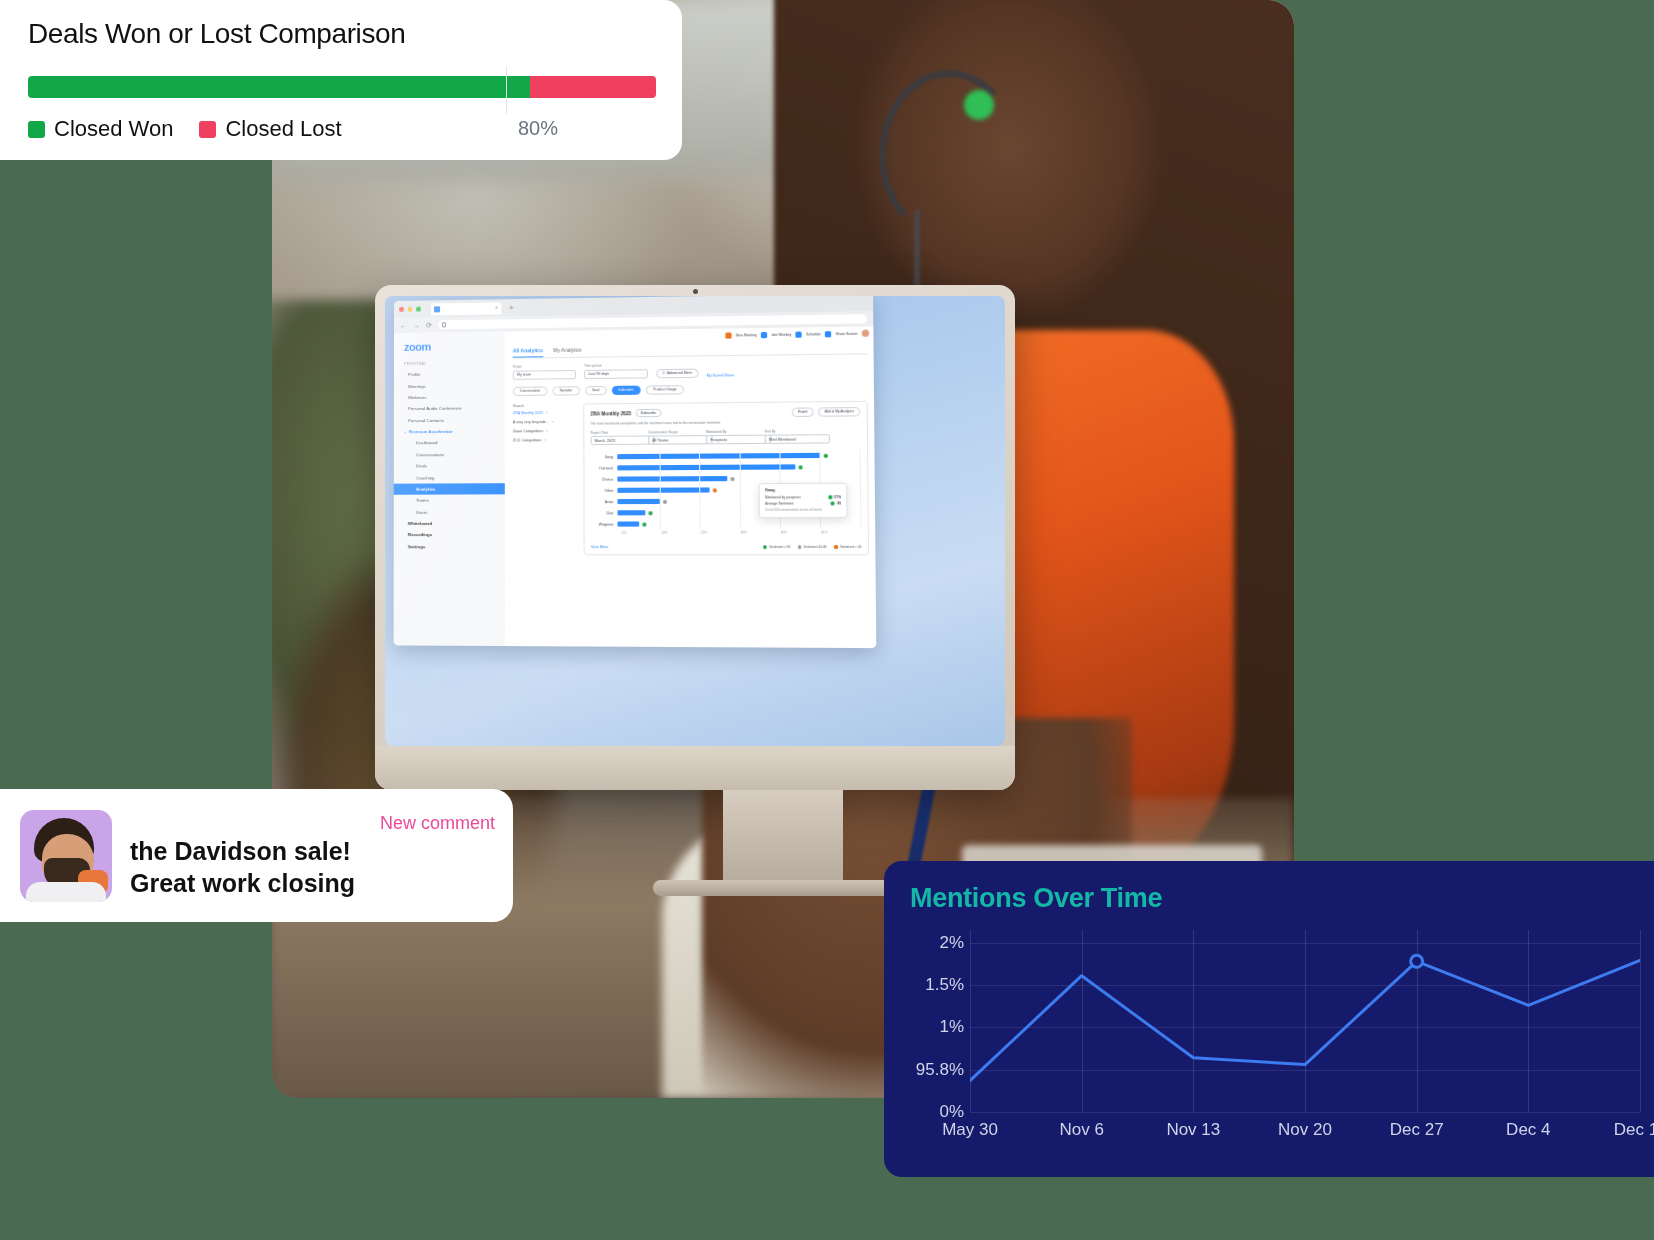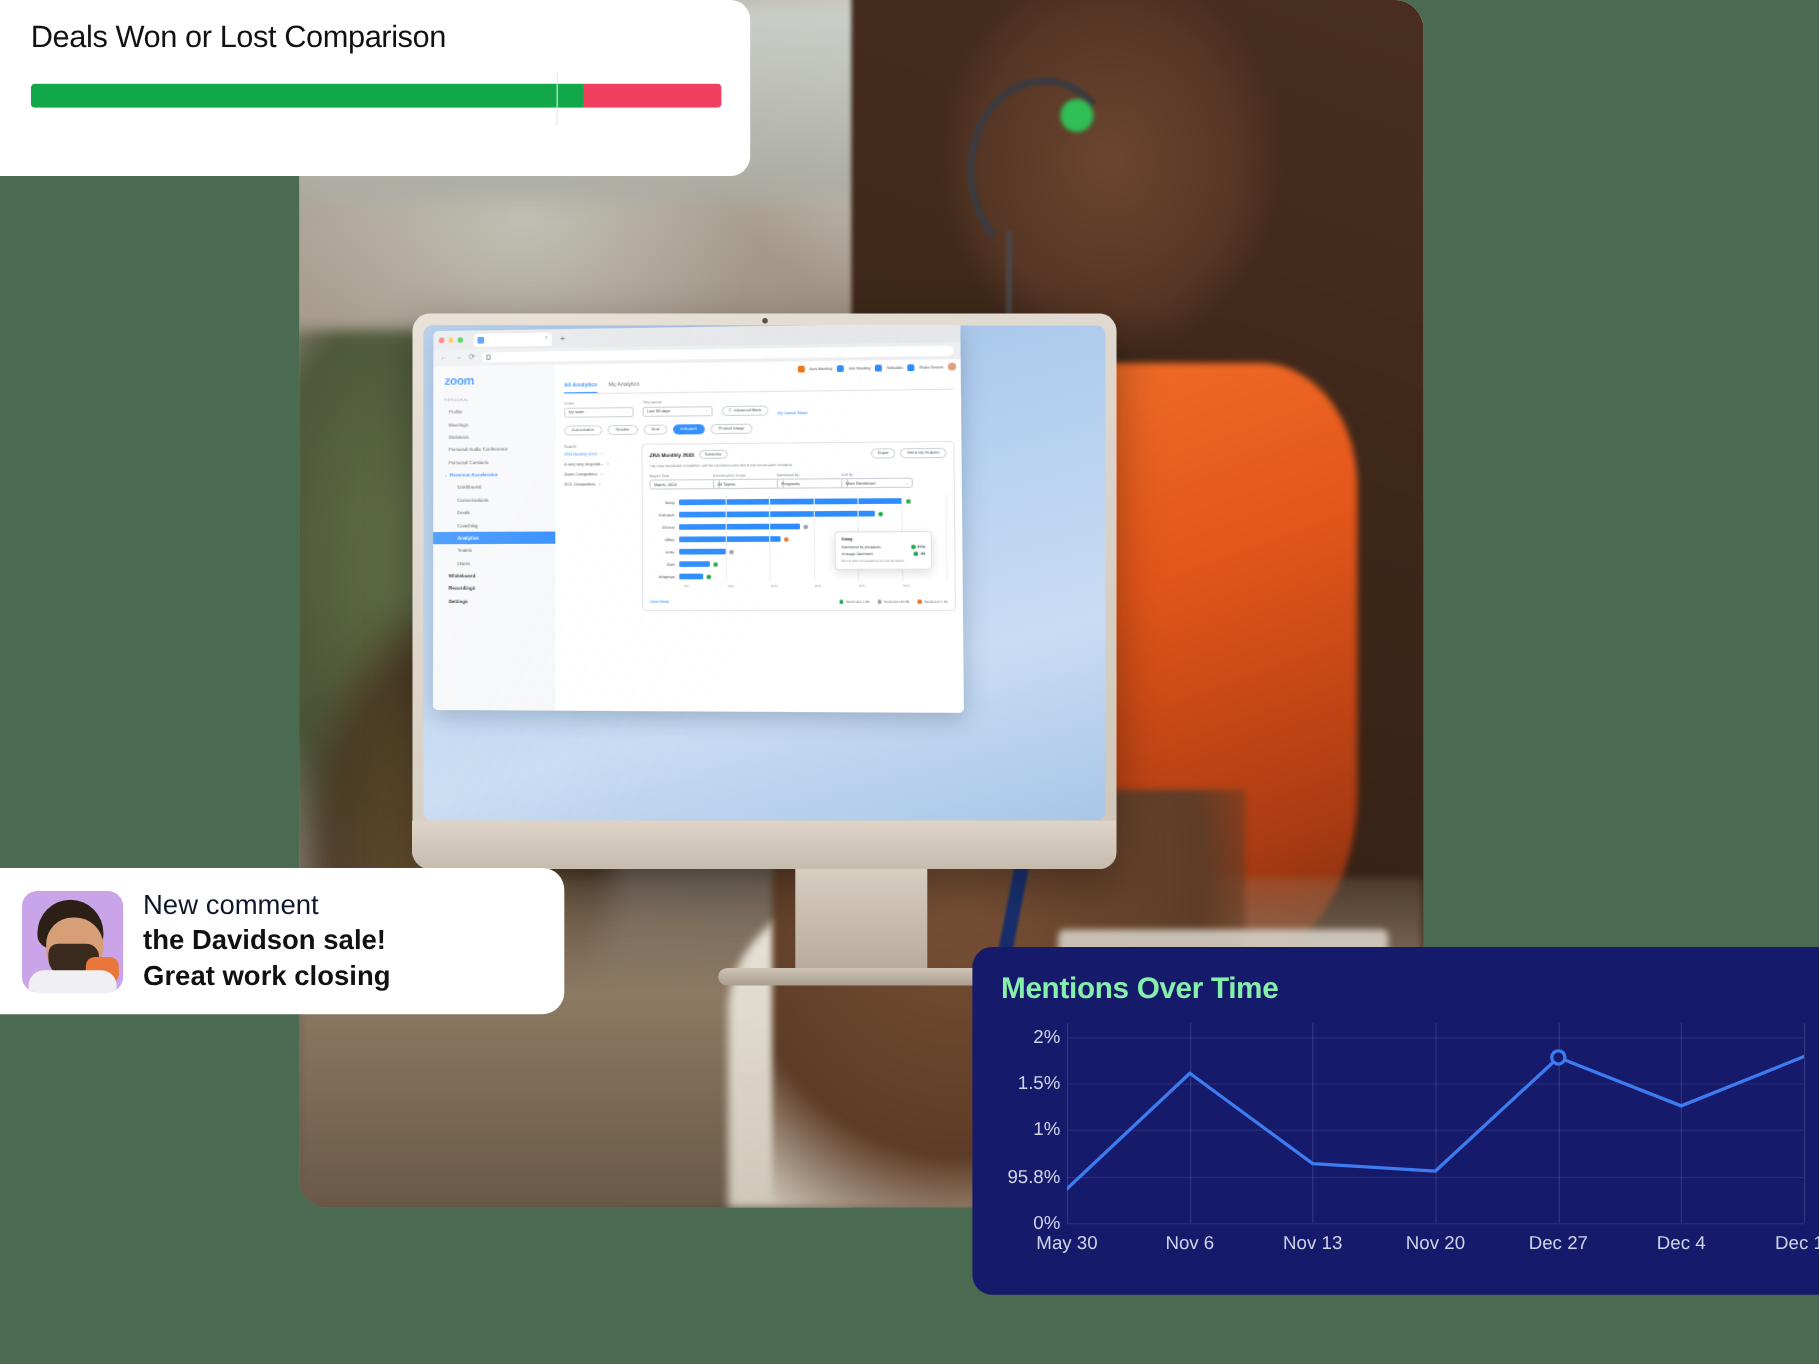--- a/index.html
+++ b/index.html
@@ -236,30 +236,30 @@
              background:#2c2016; border-radius:30px 30px 12px 12px; }
   .av-face { position:absolute; left:22px; top:24px; width:52px; height:50px;
              background:#d79f78; border-radius:24px 26px 22px 18px; }
   .av-beard { position:absolute; left:24px; top:48px; width:46px; height:30px;
               background:#3a2a1d; border-radius:10px 14px 22px 20px; }
   .av-body { position:absolute; left:6px; bottom:0; width:80px; height:20px;
              background:#f0f0f2; border-radius:14px 14px 0 0; }
   .av-shirt { position:absolute; left:58px; bottom:8px; width:30px; height:24px;
               background:#e9763a; border-radius:8px; }
   .cm-text { flex:1; }
-  .cm-h { font-size:25px; color:#0f172a; line-height:1.15; }
+  .cm-h { font-size:18px; color:#ec4899; line-height:1.15;text-align:right; }
   .cm-b { font-size:25px; font-weight:700; color:#111; line-height:1.2; margin-top:2px; }
 
   
   .mentions-card {
     position:absolute; left:884px; top:861px; width:770px; height:316px;
     background:#161a6b; border-radius: 18px 0 0 18px;
     padding: 22px 0 0 26px; overflow:hidden;
   }
-  .mt-title { font-size:27px; font-weight:700; color:#86efac; letter-spacing:-.3px; }
+  .mt-title { font-size:27px; font-weight:700; color:#14b8a6; letter-spacing:-.3px; }
   .mt-plot { position:relative; margin-top:16px; width:730px; height:222px; }
   .mt-ylabels { position:absolute; left:0; top:0; width:54px; height:182px; }
   .mt-yl { position:absolute; right:0; font-size:17px; color:#cfd4e8; transform: translateY(-50%); }
   .mt-area { position:absolute; left:60px; top:0; right:0; height:182px; }
   .mt-vline { position:absolute; top:0; bottom:0; width:1px; background:rgba(255,255,255,.13); }
   .mt-hline { position:absolute; left:0; right:0; height:1px; background:rgba(255,255,255,.09); }
   .mt-xlabels { position:absolute; left:60px; right:0; top:190px; height:26px; }
   .mt-xl { position:absolute; font-size:17px; color:#cfd4e8; transform: translateX(-50%); white-space:nowrap; }
 </style>
 </head>
@@ -558,20 +558,31 @@
     <div class="imac-foot"></div>
   </div>
 
   <div class="deals-card">
     <div class="deals-title">Deals Won or Lost Comparison</div>
     <div class="deals-bar">
       <div class="deals-won" id="deals-won-seg" style="width: 80%;"></div>
       <div class="deals-lost" id="deals-lost-seg" style="width: 20%;"></div>
     </div>
     <div class="deals-tick"></div>
+    <div class="deals-legend">
+      <span class="lg">
+        <span class="lg-sq" style="background:#12a84a"></span>
+        <span class="lg-t">Closed Won</span>
+      </span>
+      <span class="lg">
+        <span class="lg-sq" style="background:#ef4060"></span>
+        <span class="lg-t">Closed Lost</span>
+      </span>
+      <span class="deals-pct">80%</span>
+    </div>
   </div>
 
   <div class="comment-card">
     <div class="avatar">
       <div class="av-hair"></div>
       <div class="av-face"></div>
       <div class="av-beard"></div>
       <div class="av-shirt"></div>
       <div class="av-body"></div>
     </div>

